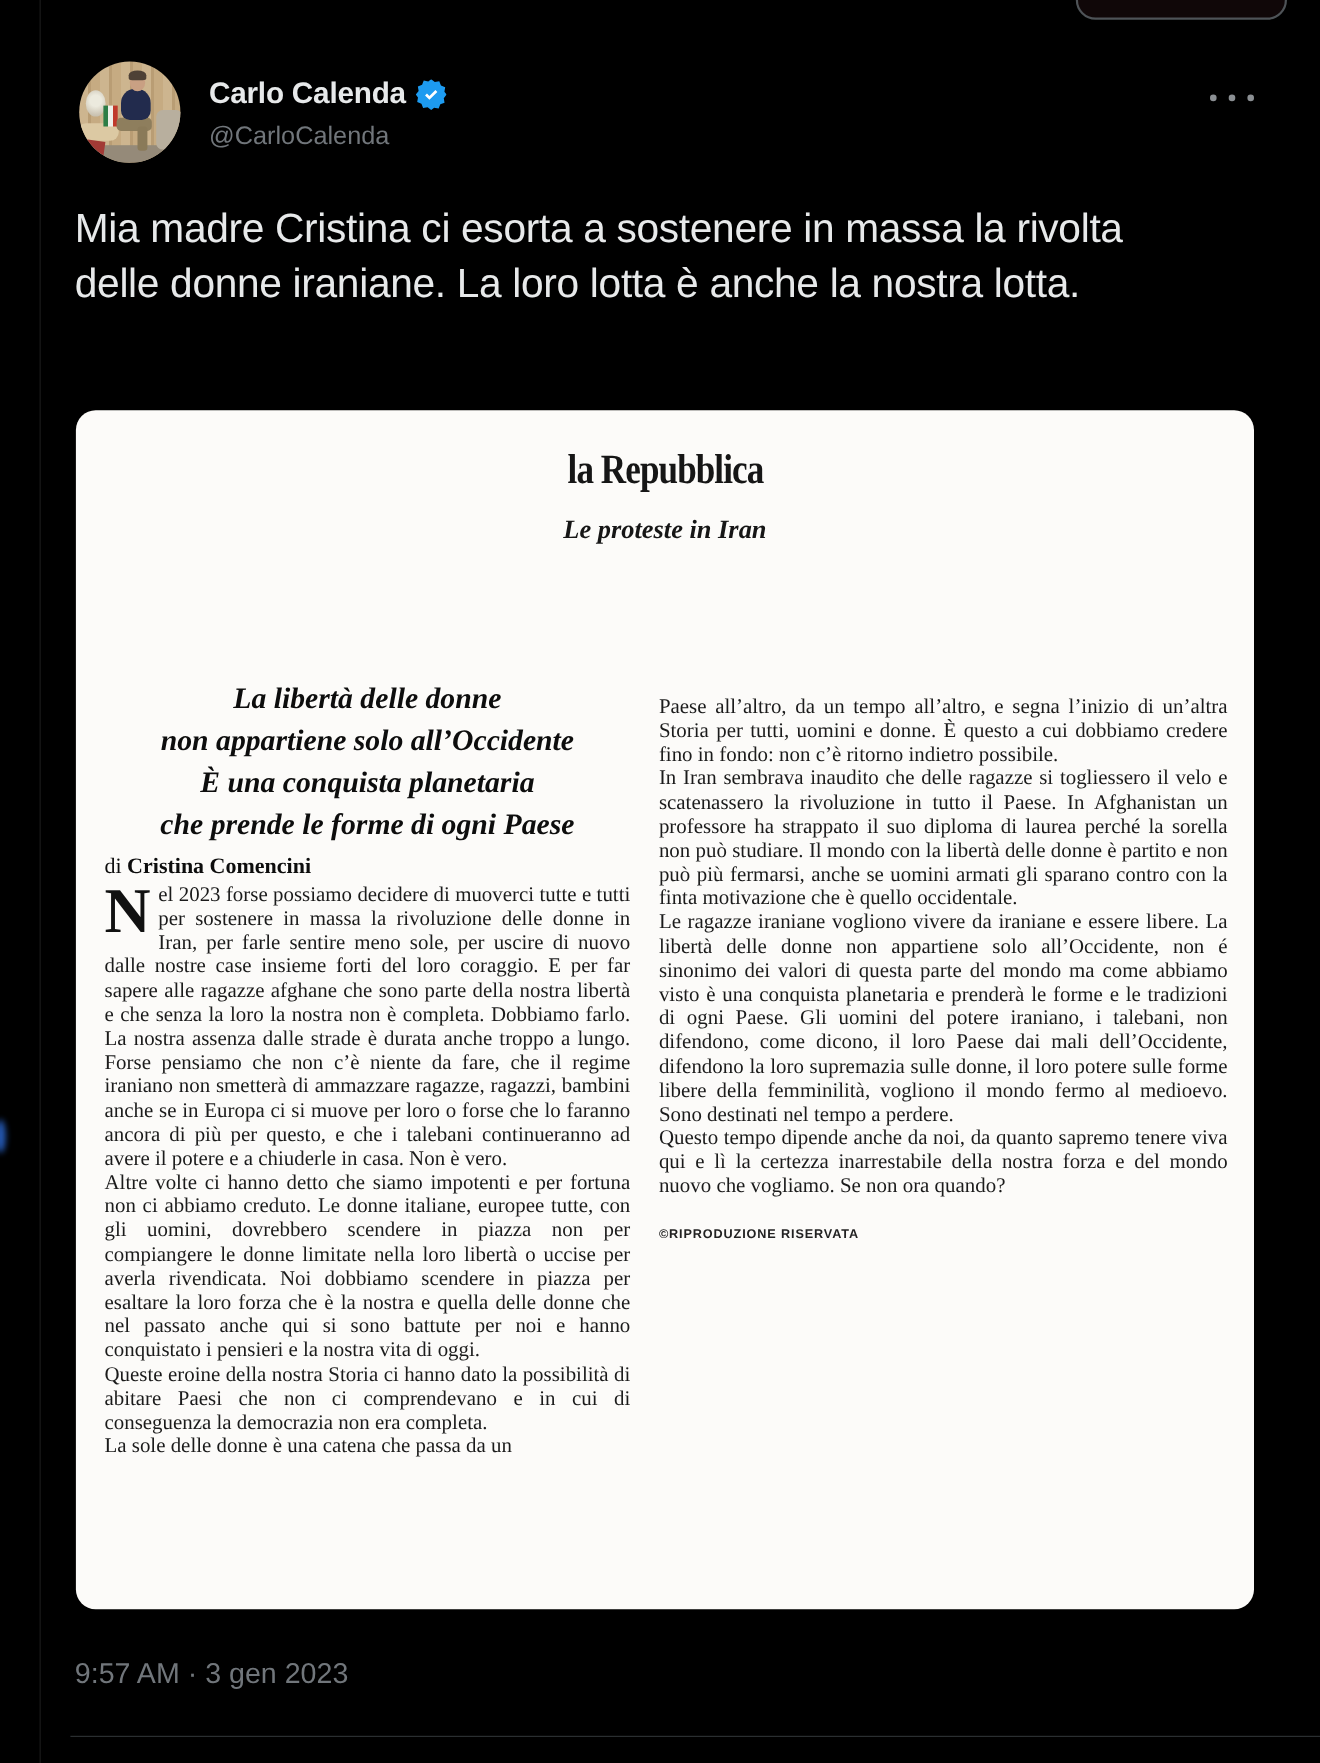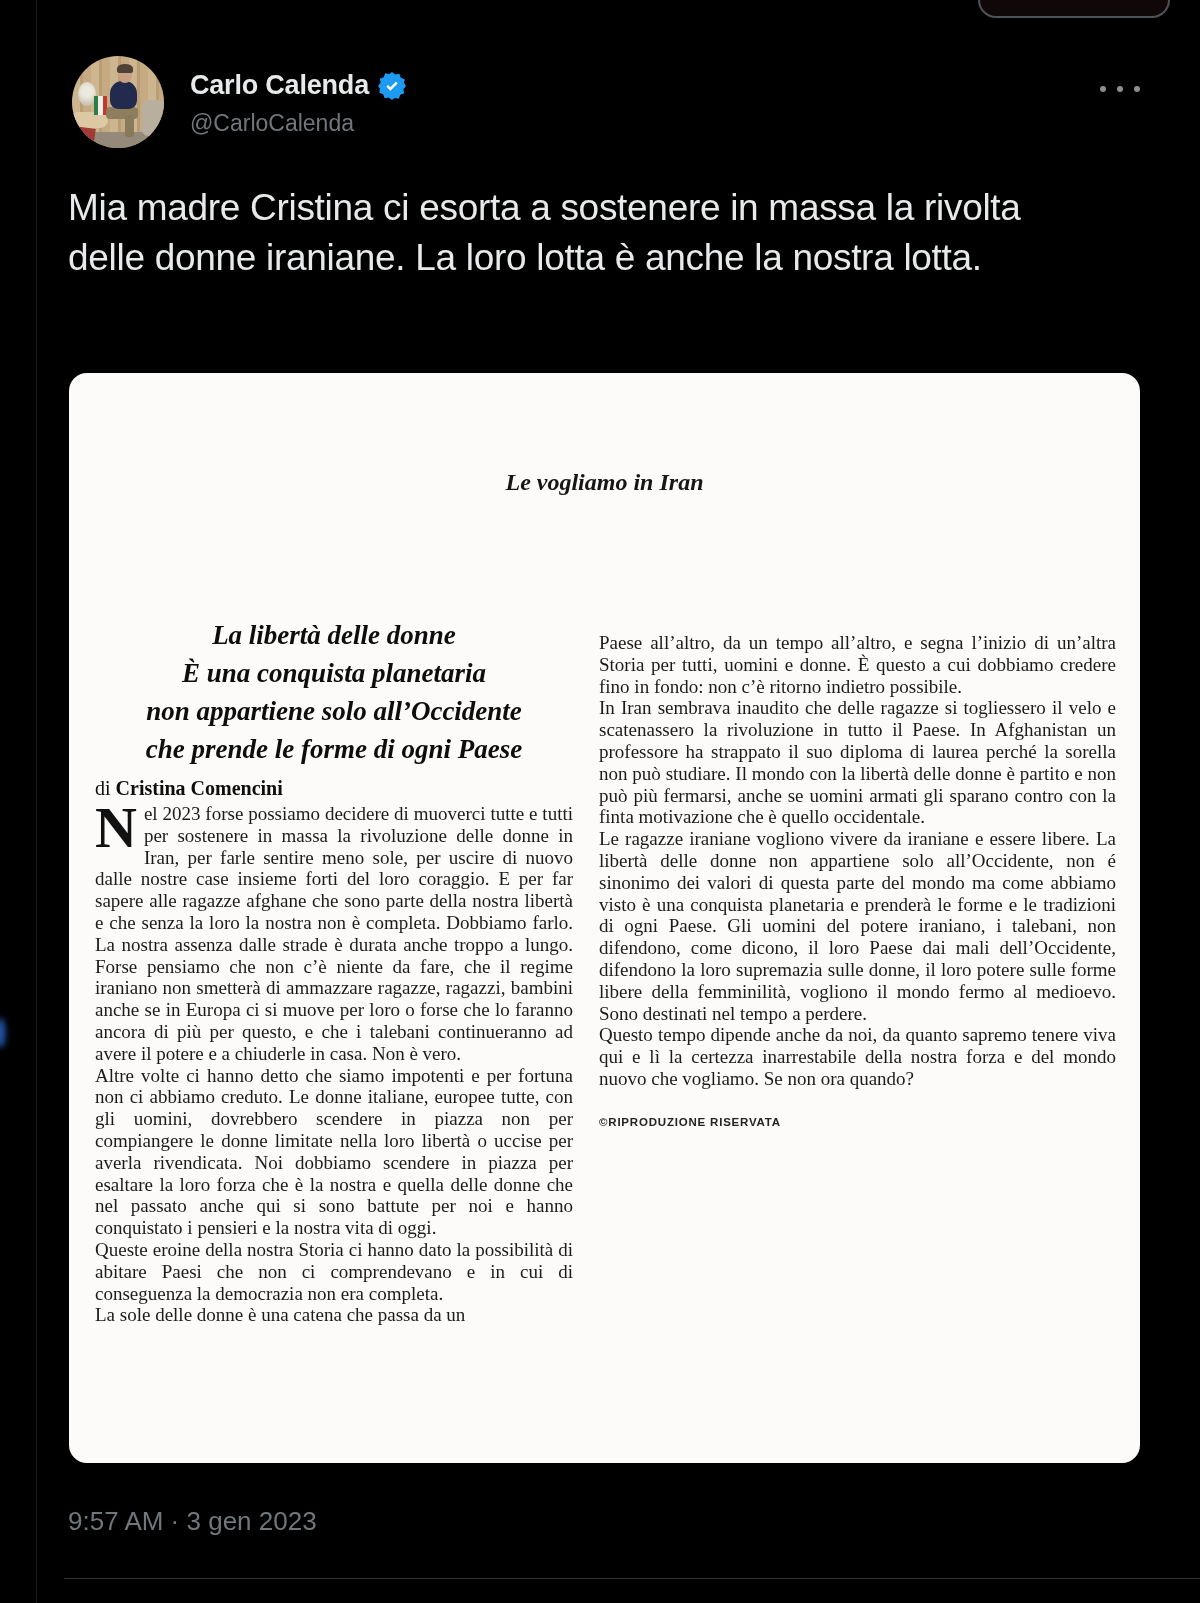--- a/index.html
+++ b/index.html
@@ -111,27 +111,30 @@
   <div class="more-button">
     <span class="more-dot"></span>
     <span class="more-dot"></span>
     <span class="more-dot"></span>
   </div>
 </div>
 
 <div class="tweet-text">Mia madre Cristina ci esorta a sostenere in massa la rivolta delle donne iraniane. La loro lotta è anche la nostra lotta.</div>
 
 <div class="article-card">
-  <div class="kicker">Le vogliamo in Iran</div>
+  <div class="masthead">
+    <span>la Repubblica</span>
+  </div>
+  <div class="kicker">Le proteste in Iran</div>
   <div class="columns">
     <div class="col-left">
       <div class="standfirst">
         <div>La libertà delle donne</div>
+        <div>non appartiene solo all’Occidente</div>
         <div>È una conquista planetaria</div>
-        <div>non appartiene solo all’Occidente</div>
         <div>che prende le forme di ogni Paese</div>
       </div>
       <div class="byline">
         <span class="di">di</span><span class="by-name">Cristina Comencini</span>
       </div>
       <p class="body-par"><span class="dropcap">N</span><span>el 2023 forse possiamo decidere di muoverci tutte e tutti per sostenere in massa la rivoluzione delle donne in Iran, per farle sentire meno sole, per uscire di nuovo dalle nostre case insieme forti del loro coraggio. E per far sapere alle ragazze afghane che sono parte della nostra libertà e che senza la loro la nostra non è completa. Dobbiamo farlo. La nostra assenza dalle strade è durata anche troppo a lungo. Forse pensiamo che non c’è niente da fare, che il regime iraniano non smetterà di ammazzare ragazze, ragazzi, bambini anche se in Europa ci si muove per loro o forse che lo faranno ancora di più per questo, e che i talebani continueranno ad avere il potere e a chiuderle in casa. Non è vero.</span></p>
       <p class="body-par">Altre volte ci hanno detto che siamo impotenti e per fortuna non ci abbiamo creduto. Le donne italiane, europee tutte, con gli uomini, dovrebbero scendere in piazza non per compiangere le donne limitate nella loro libertà o uccise per averla rivendicata. Noi dobbiamo scendere in piazza per esaltare la loro forza che è la nostra e quella delle donne che nel passato anche qui si sono battute per noi e hanno conquistato i pensieri e la nostra vita di oggi.</p>
       <p class="body-par">Queste eroine della nostra Storia ci hanno dato la possibilità di abitare Paesi che non ci comprendevano e in cui di conseguenza la democrazia non era completa.</p>
       <p class="body-par">La sole delle donne è una catena che passa da un</p>
     </div>

